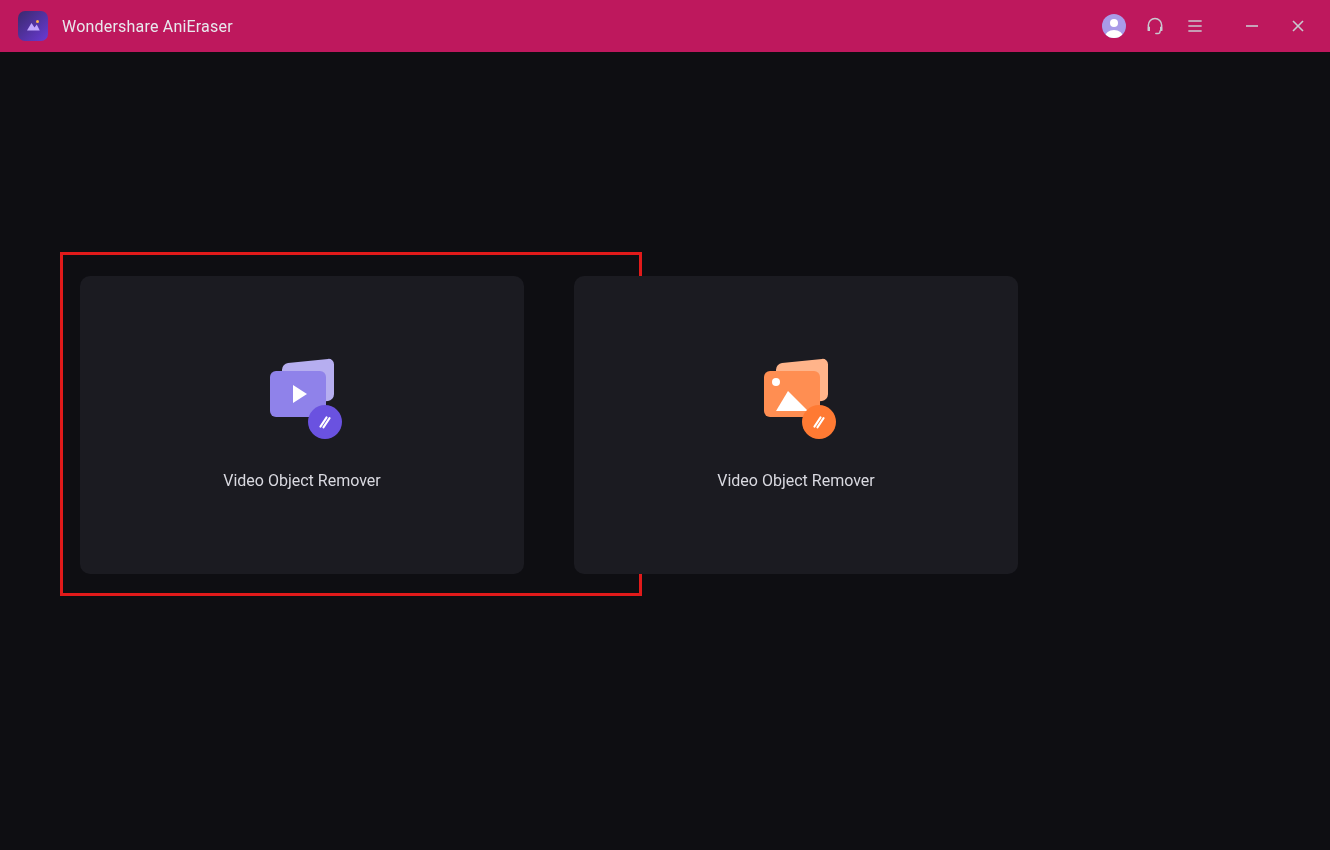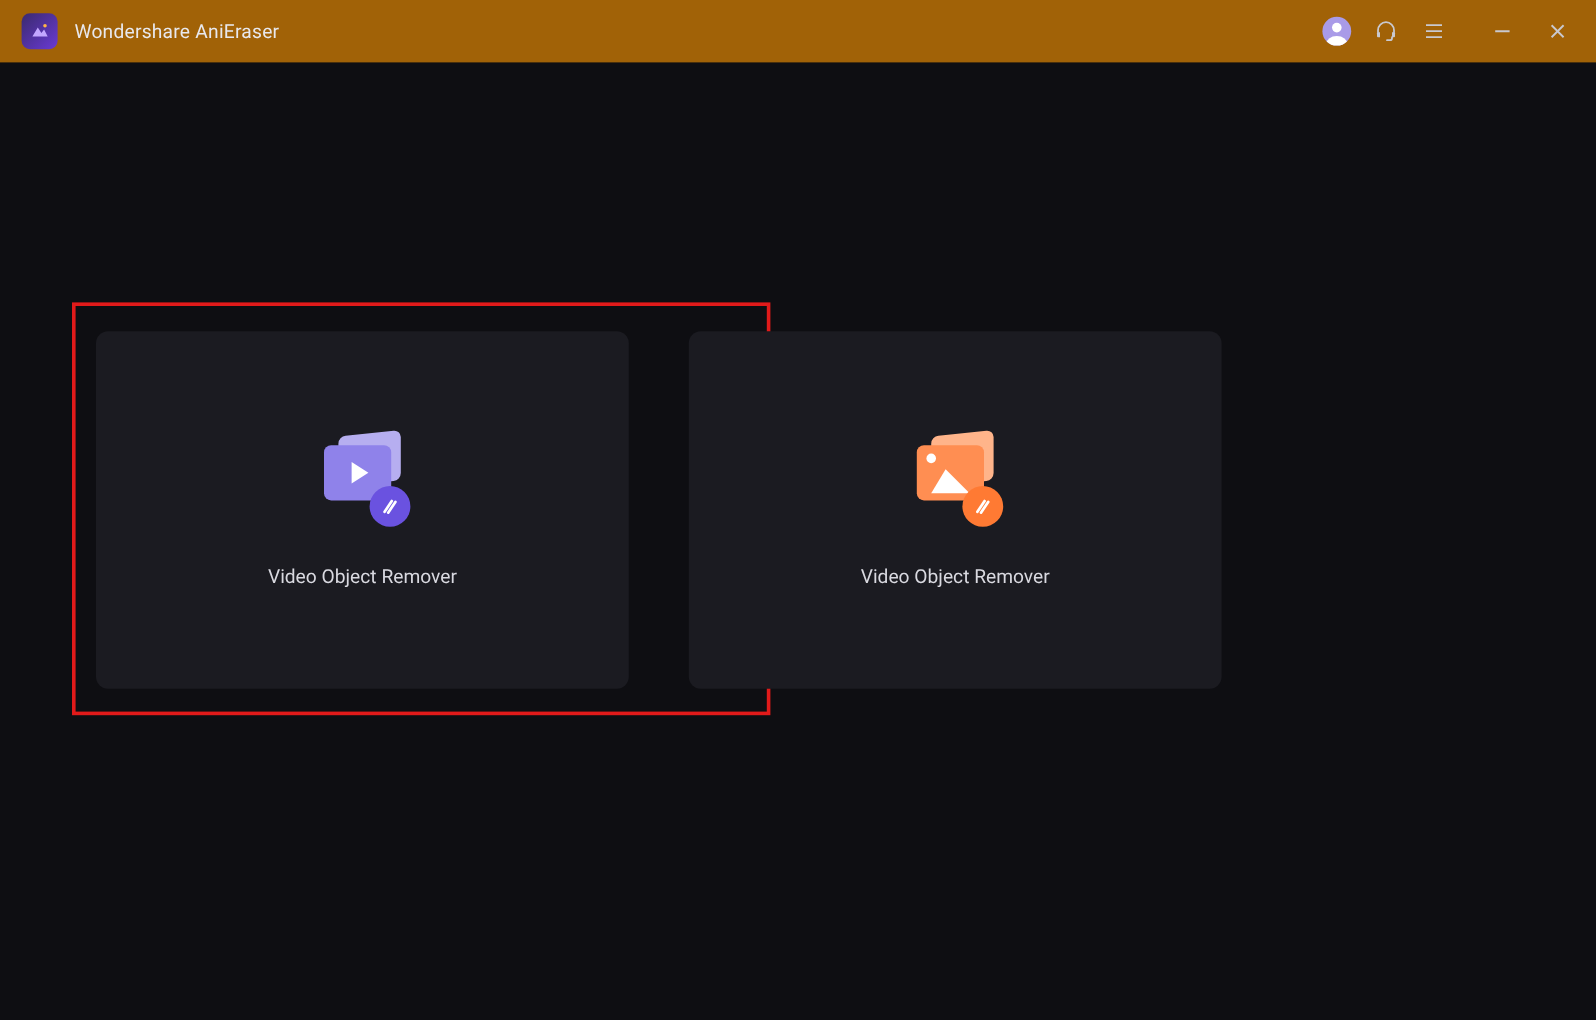--- a/index.html
+++ b/index.html
@@ -12,21 +12,21 @@
   }
 
   
   .titlebar {
     position: absolute;
     top: 0; left: 0; right: 0;
     height: 52px;
     display: flex;
     align-items: center;
     padding: 0 18px;
-    background: #a16207;
+    background: #be185d;
   }
   .app-logo {
     width: 30px; height: 30px;
     border-radius: 7px;
     background: linear-gradient(135deg, #3a2a6e 0%, #6a3ad4 100%);
     display: flex;
     align-items: center;
     justify-content: center;
     margin-right: 14px;
     flex-shrink: 0;

